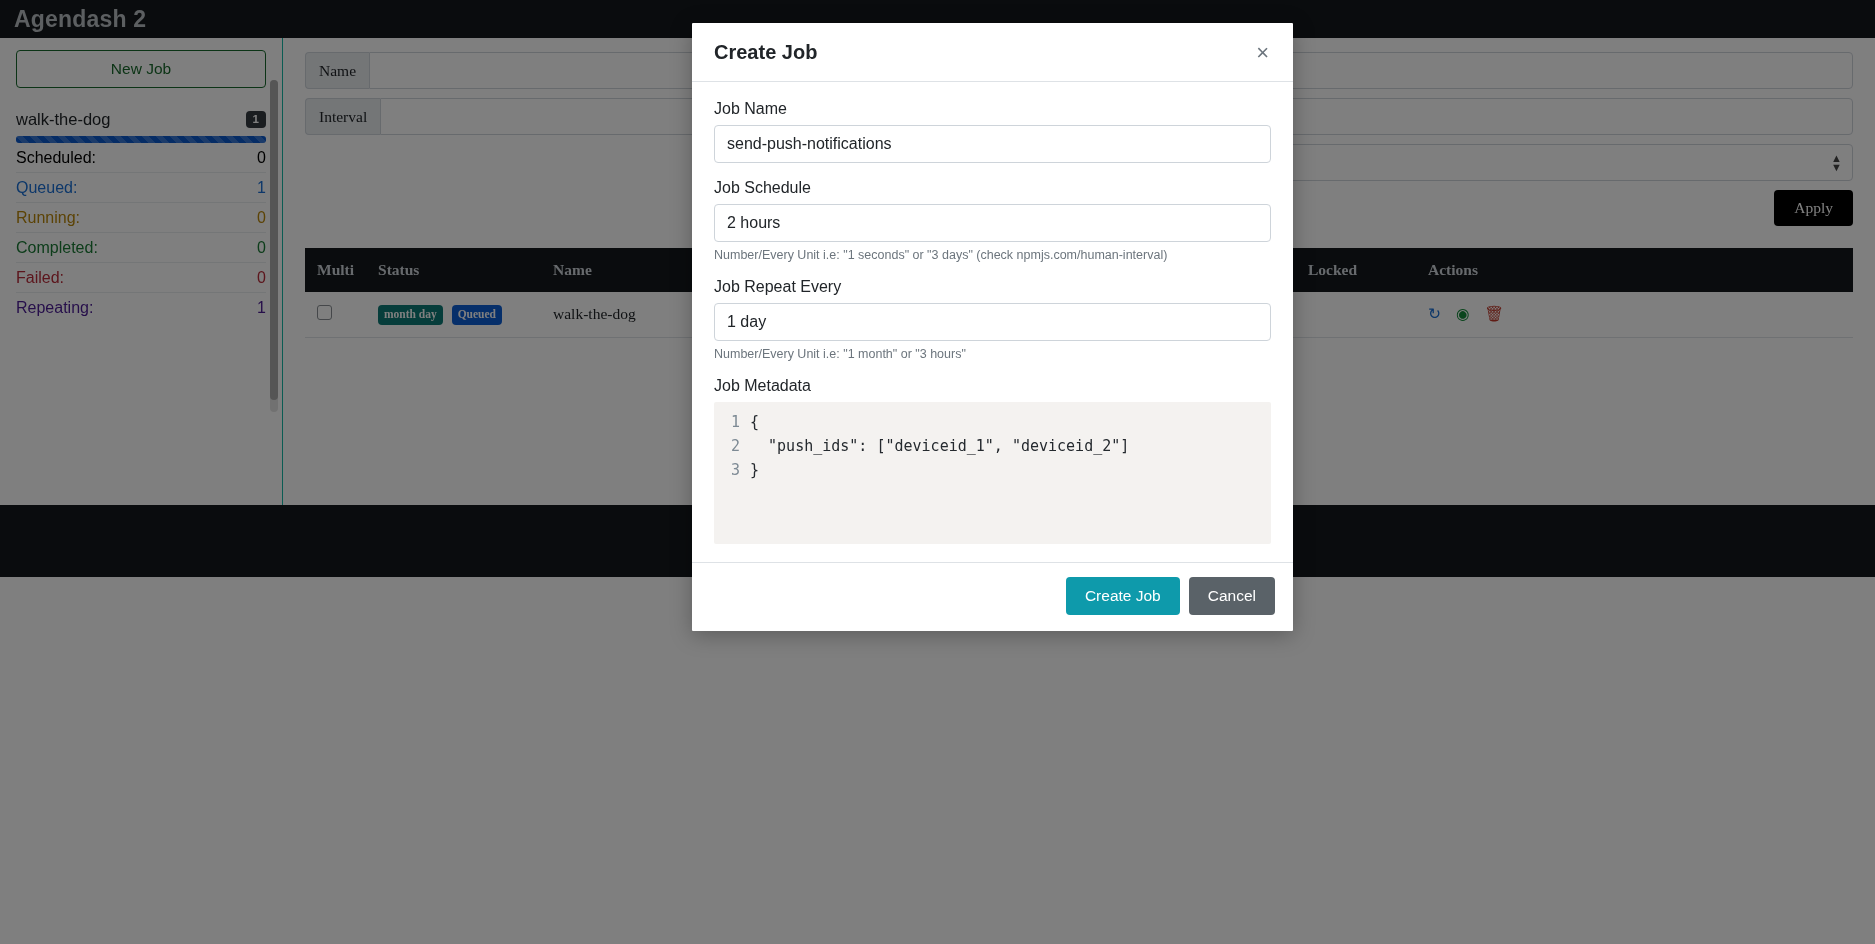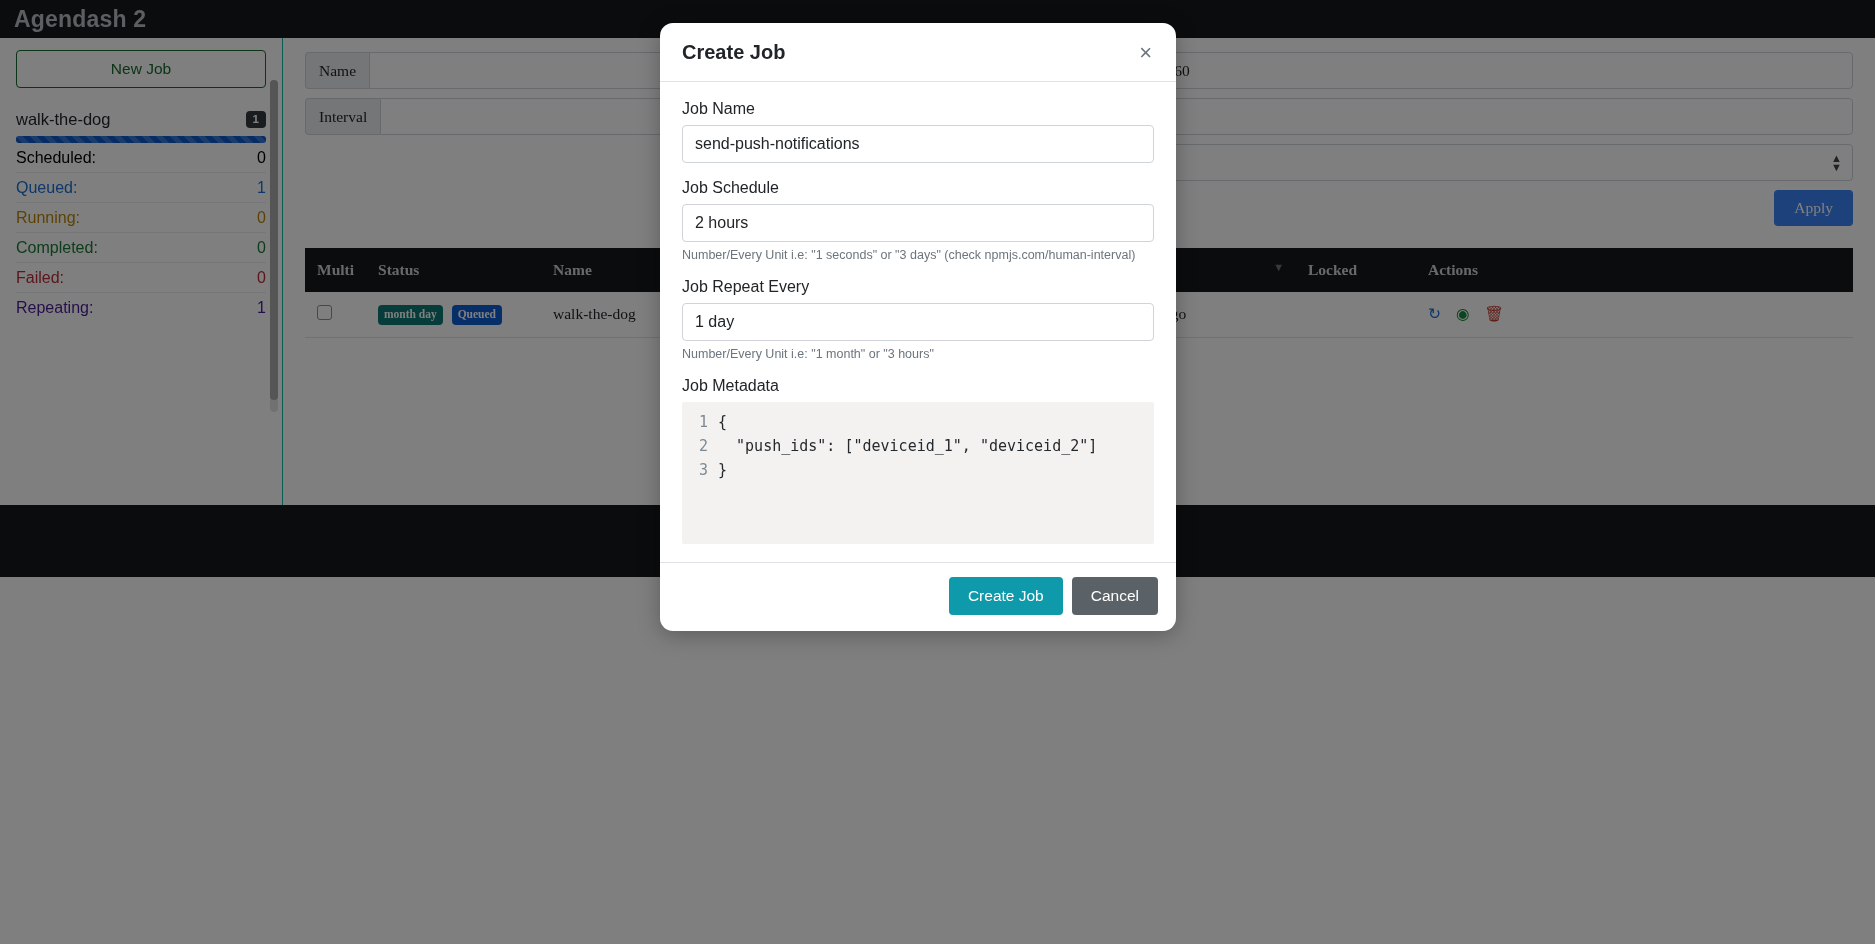--- a/index.html
+++ b/index.html
@@ -135,21 +135,21 @@
   .select-wrap { position: relative; }
   .select-arrows {
     position: absolute; right: 11px; top: 50%;
     transform: translateY(-50%);
     font-size: 11px; line-height: .85; color: #444;
     display: flex; flex-direction: column;
     pointer-events: none;
   }
   .apply-row { display: flex; justify-content: flex-end; margin-top: 4px; }
   .btn-apply {
-    background: #3b82f6; color: #fff;
+    background: #000000; color: #fff;
     border: none; border-radius: 4px;
     padding: 9px 20px; font-size: 15.5px;
     cursor: pointer; font-family: inherit;
   }
 
   
   .table-wrap { margin-top: 22px; }
   table { width: 100%; border-collapse: collapse; }
   thead th {
     background: #15191c; color: #ced4da;
@@ -194,24 +194,24 @@
   }
   .page-rest { height: 405px; background: #ffffff; }
 
   
   #backdrop {
     position: absolute; inset: 0;
     background: rgba(0,0,0,.5);
   }
   .modal-dialog {
     position: absolute;
-    left: 660px; top: 23px;
-    width: 516px;
+    left: 692px; top: 23px;
+    width: 601px;
     background: #fff;
-    border-radius: 13px;
+    border-radius: 1px;
     box-shadow: 0 4px 22px rgba(0,0,0,.28);
   }
   .modal-header {
     display: flex; align-items: center; justify-content: space-between;
     padding: 18px 22px 17px 22px;
     border-bottom: 1px solid #dee2e6;
   }
   .modal-title { font-size: 20px; font-weight: bold; color: #212529; }
   .modal-close {
     background: none; border: none; cursor: pointer;

